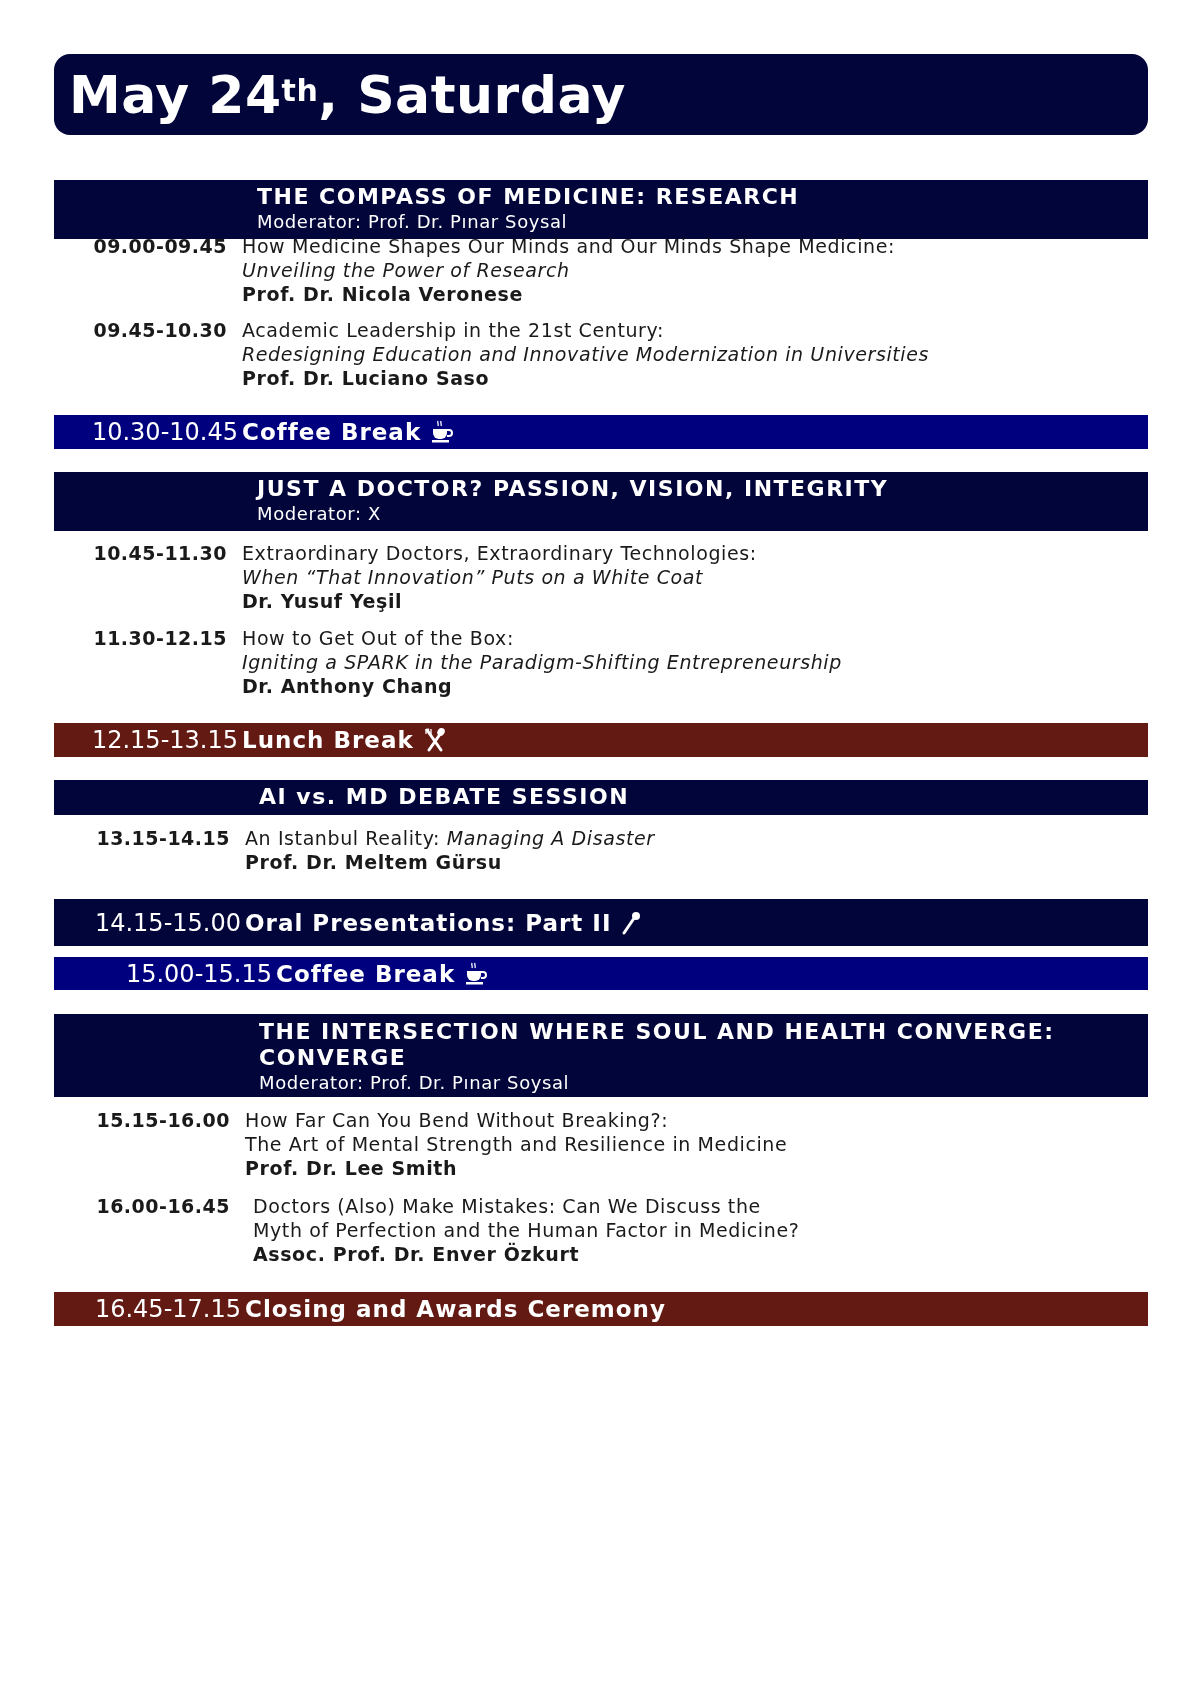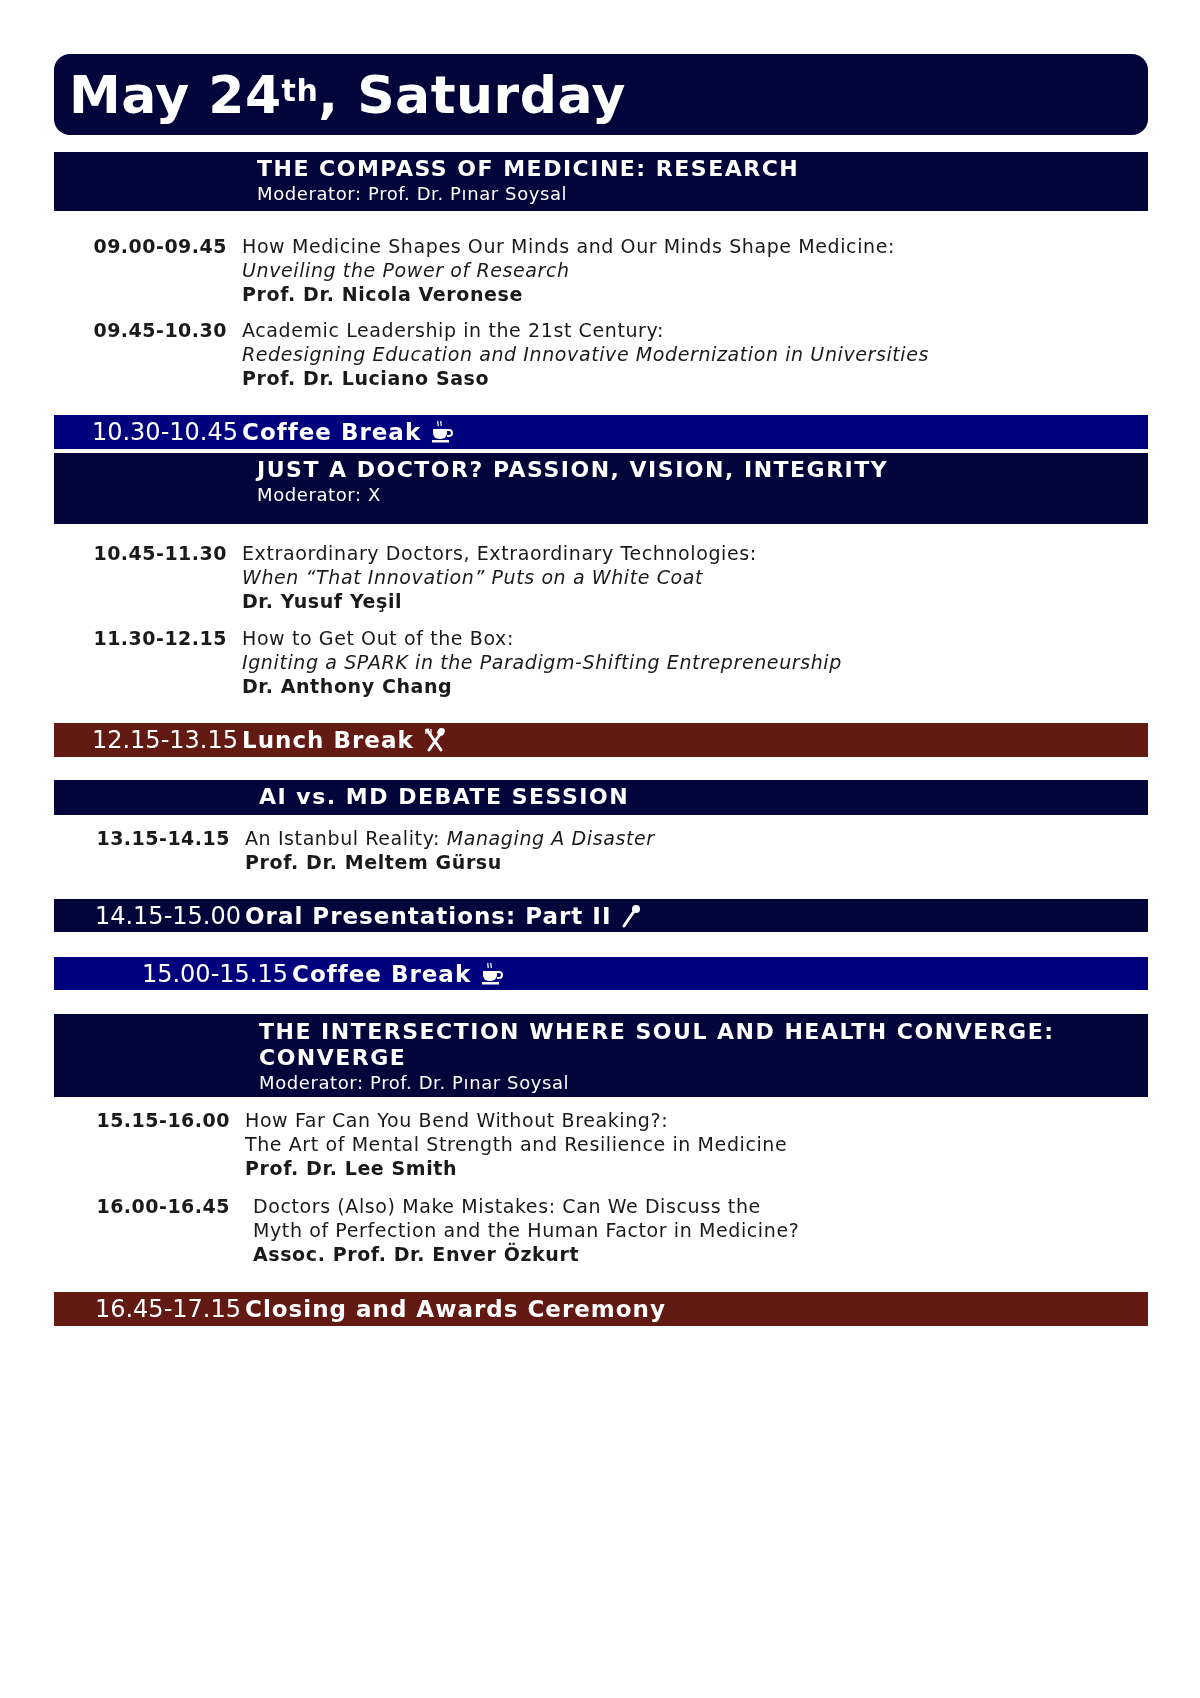--- a/index.html
+++ b/index.html
@@ -43,21 +43,21 @@
 </style>
 </head>
 <body>
 
 <div class="title-bar">
   <span>May 24</span>
     <sup>th</sup>
     <span>, Saturday</span>
 </div>
 
-<div class="session-header" style="top:152px;height:59px;padding-top:4px;">
+<div class="session-header" style="top:180px;height:59px;padding-top:4px;">
   <div class="s-title">THE COMPASS OF MEDICINE: RESEARCH</div>
   <div class="s-mod">Moderator: Prof. Dr. Pınar Soysal</div>
 </div>
 
 <div class="talk" style="top:234px;">
   <div class="time">09.00-09.45</div>
   <div class="body">
     <span class="t-line">How Medicine Shapes Our Minds and Our Minds Shape Medicine:</span>
     <span class="t-line t-italic">Unveiling the Power of Research</span>
     <span class="speaker">Prof. Dr. Nicola Veronese</span>
@@ -81,21 +81,21 @@
       <svg width="22" height="24" viewBox="0 0 22 24">
           <path d="M7 1c-1 2 1 3 0 5M10 1c-1 2 1 3 0 5" stroke="#fff" stroke-width="1.3" fill="none"></path>
           <path d="M2 9h14v4a6 6 0 0 1-6 6h-2a6 6 0 0 1-6-6z" fill="#fff"></path>
           <path d="M16 10h2a3 3 0 0 1 0 6h-2" stroke="#fff" stroke-width="2" fill="none"></path>
           <rect x="1" y="20" width="17" height="2.5" fill="#fff"></rect>
         </svg>
     </span>
   </div>
 </div>
 
-<div class="session-header" style="top:453px;height:71px;padding-top:4px;">
+<div class="session-header" style="top:472px;height:59px;padding-top:4px;">
   <div class="s-title">JUST A DOCTOR? PASSION, VISION, INTEGRITY</div>
   <div class="s-mod">Moderator: X</div>
 </div>
 
 <div class="talk" style="top:541px;">
   <div class="time">10.45-11.30</div>
   <div class="body">
     <span class="t-line">Extraordinary Doctors, Extraordinary Technologies:</span>
     <span class="t-line t-italic">When “That Innovation” Puts on a White Coat</span>
     <span class="speaker">Dr. Yusuf Yeşil</span>
@@ -130,35 +130,35 @@
 </div>
 
 <div class="talk" style="top:826px;">
   <div class="time" style="width:191px;">13.15-14.15</div>
   <div class="body">
     <span class="t-line"><span>An Istanbul Reality: </span><span class="t-italic">Managing A Disaster</span></span>
     <span class="speaker">Prof. Dr. Meltem Gürsu</span>
   </div>
 </div>
 
-<div class="bar navy" style="top:899px;height:33px;">
+<div class="bar navy" style="top:899px;height:47px;">
   <div class="time" style="width:191px;">14.15-15.00</div>
   <div class="label">
     <span>Oral Presentations: Part II</span>
     <span class="icon">
       <svg width="20" height="24" viewBox="0 0 20 24">
           <circle cx="15" cy="5" r="4" fill="#fff"></circle>
           <path d="M12.5 8L3 22" stroke="#fff" stroke-width="3" stroke-linecap="round"></path>
         </svg>
     </span>
   </div>
 </div>
 
 <div class="bar blue" style="top:957px;height:33px;">
-  <div class="time" style="width:222px;margin-left:16px;">15.00-15.15</div>
+  <div class="time" style="width:222px;">15.00-15.15</div>
   <div class="label">
     <span>Coffee Break</span>
     <span class="icon">
       <svg width="22" height="24" viewBox="0 0 22 24">
           <path d="M7 1c-1 2 1 3 0 5M10 1c-1 2 1 3 0 5" stroke="#fff" stroke-width="1.3" fill="none"></path>
           <path d="M2 9h14v4a6 6 0 0 1-6 6h-2a6 6 0 0 1-6-6z" fill="#fff"></path>
           <path d="M16 10h2a3 3 0 0 1 0 6h-2" stroke="#fff" stroke-width="2" fill="none"></path>
           <rect x="1" y="20" width="17" height="2.5" fill="#fff"></rect>
         </svg>
     </span>

